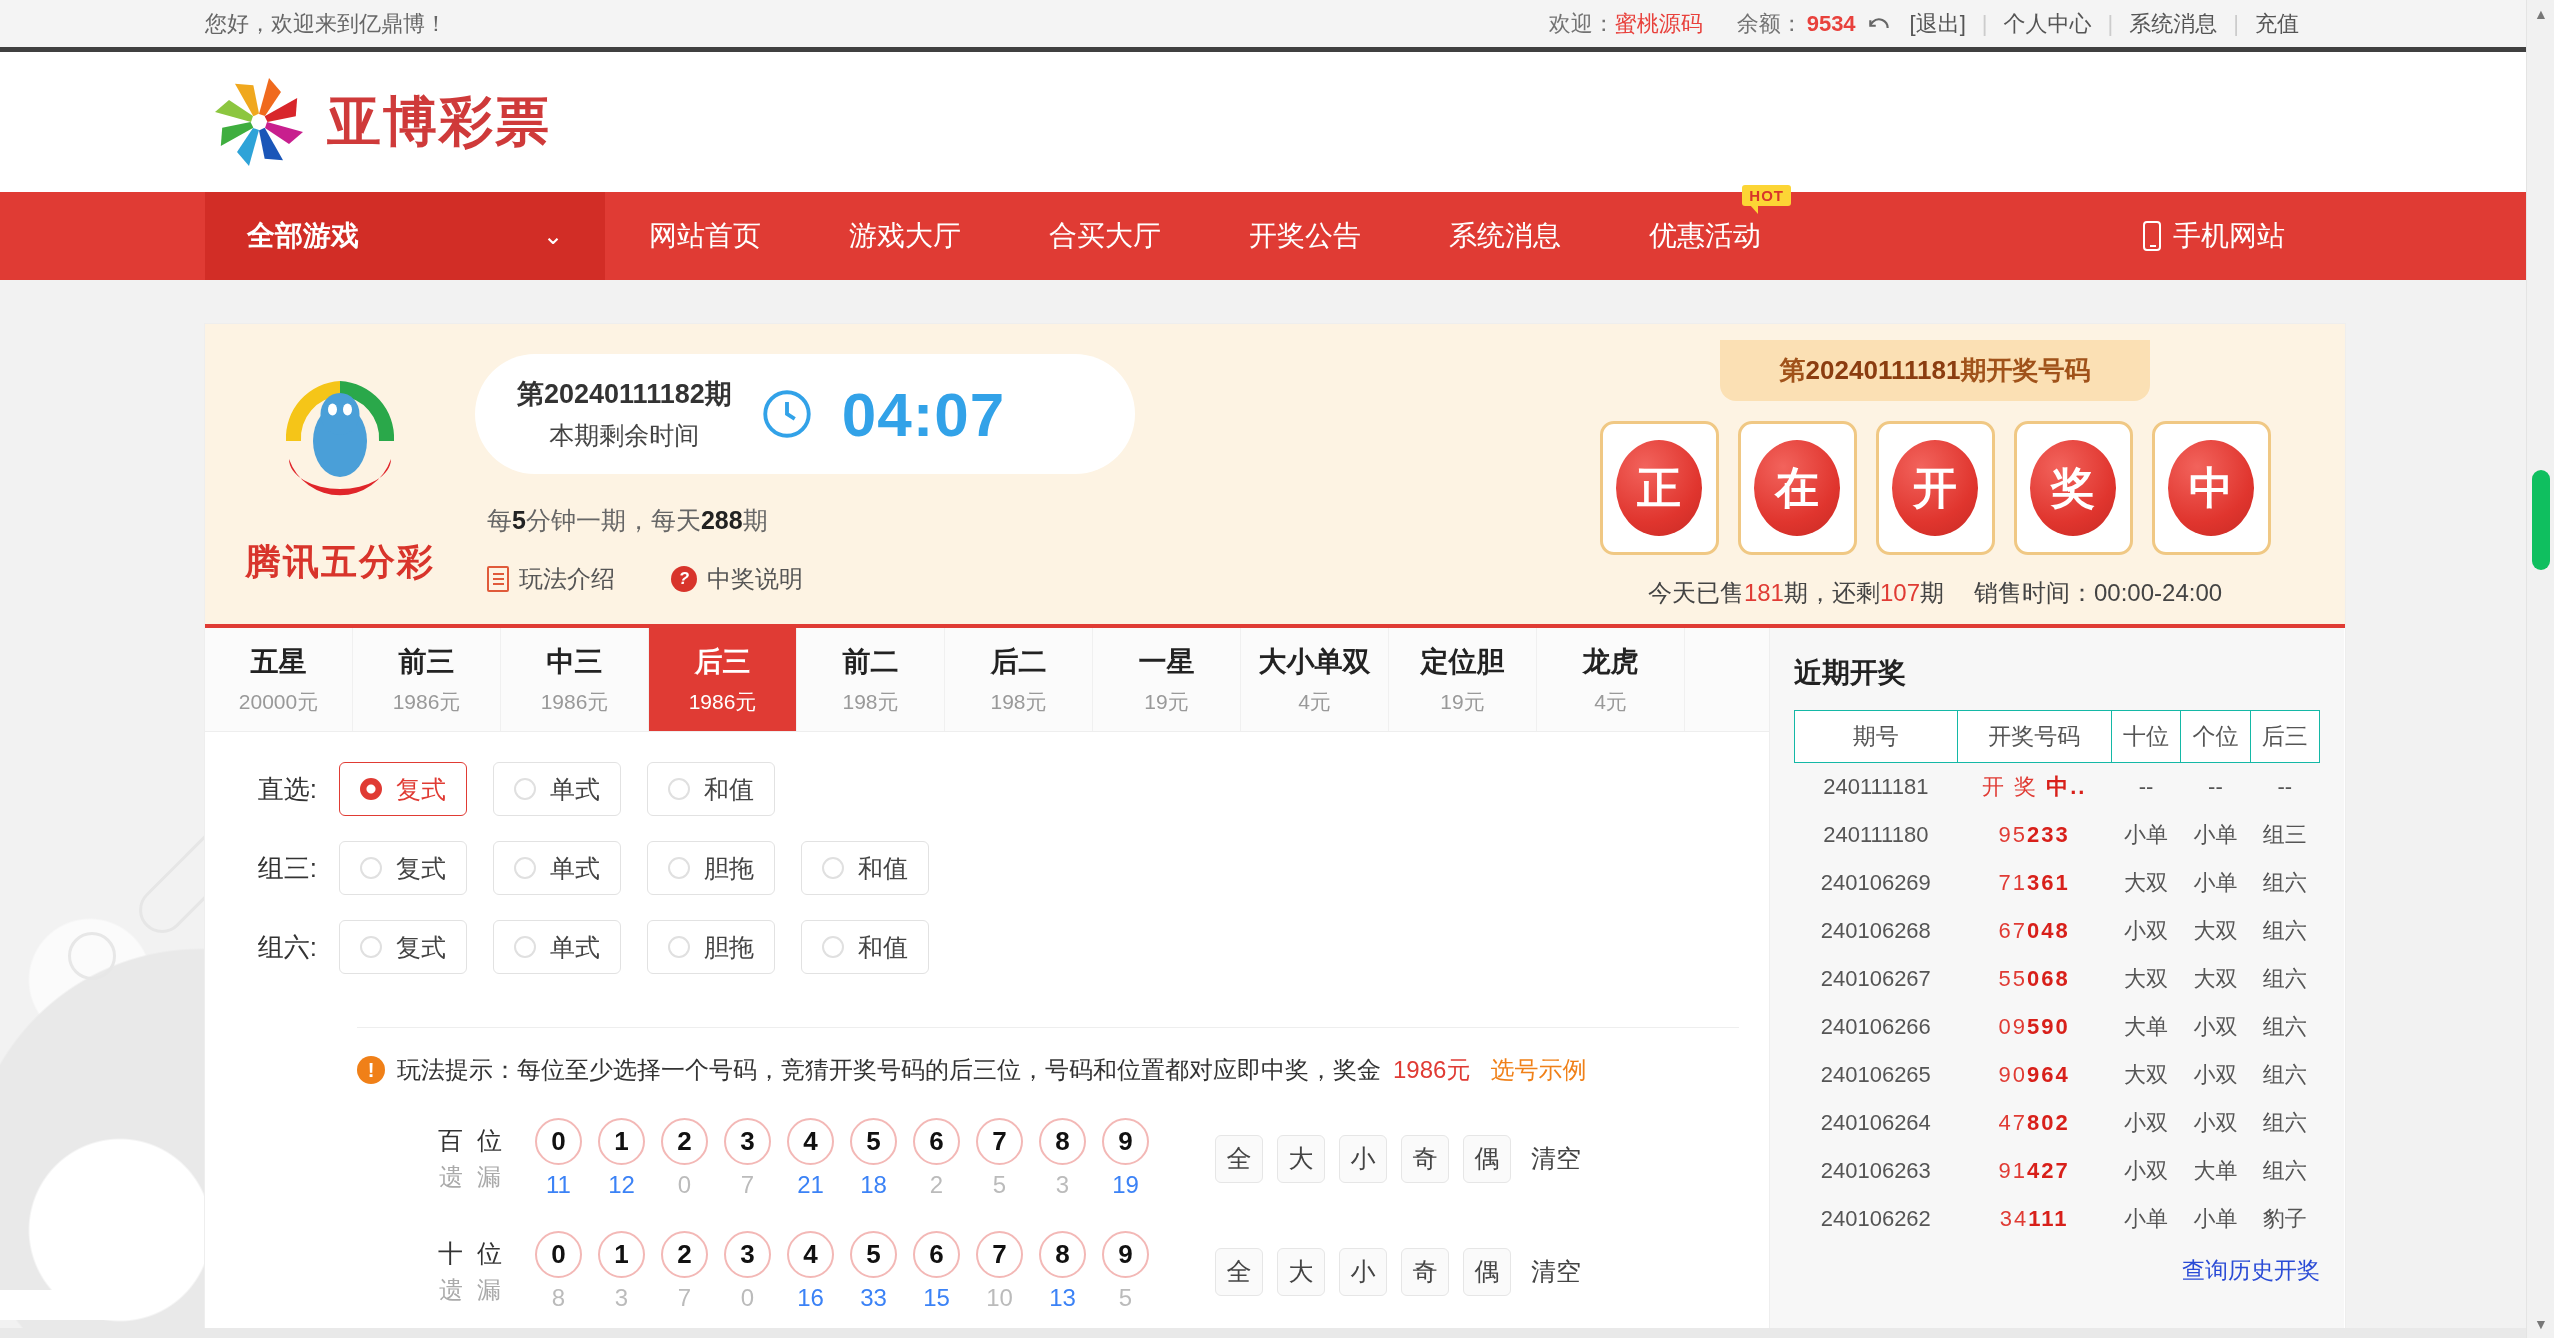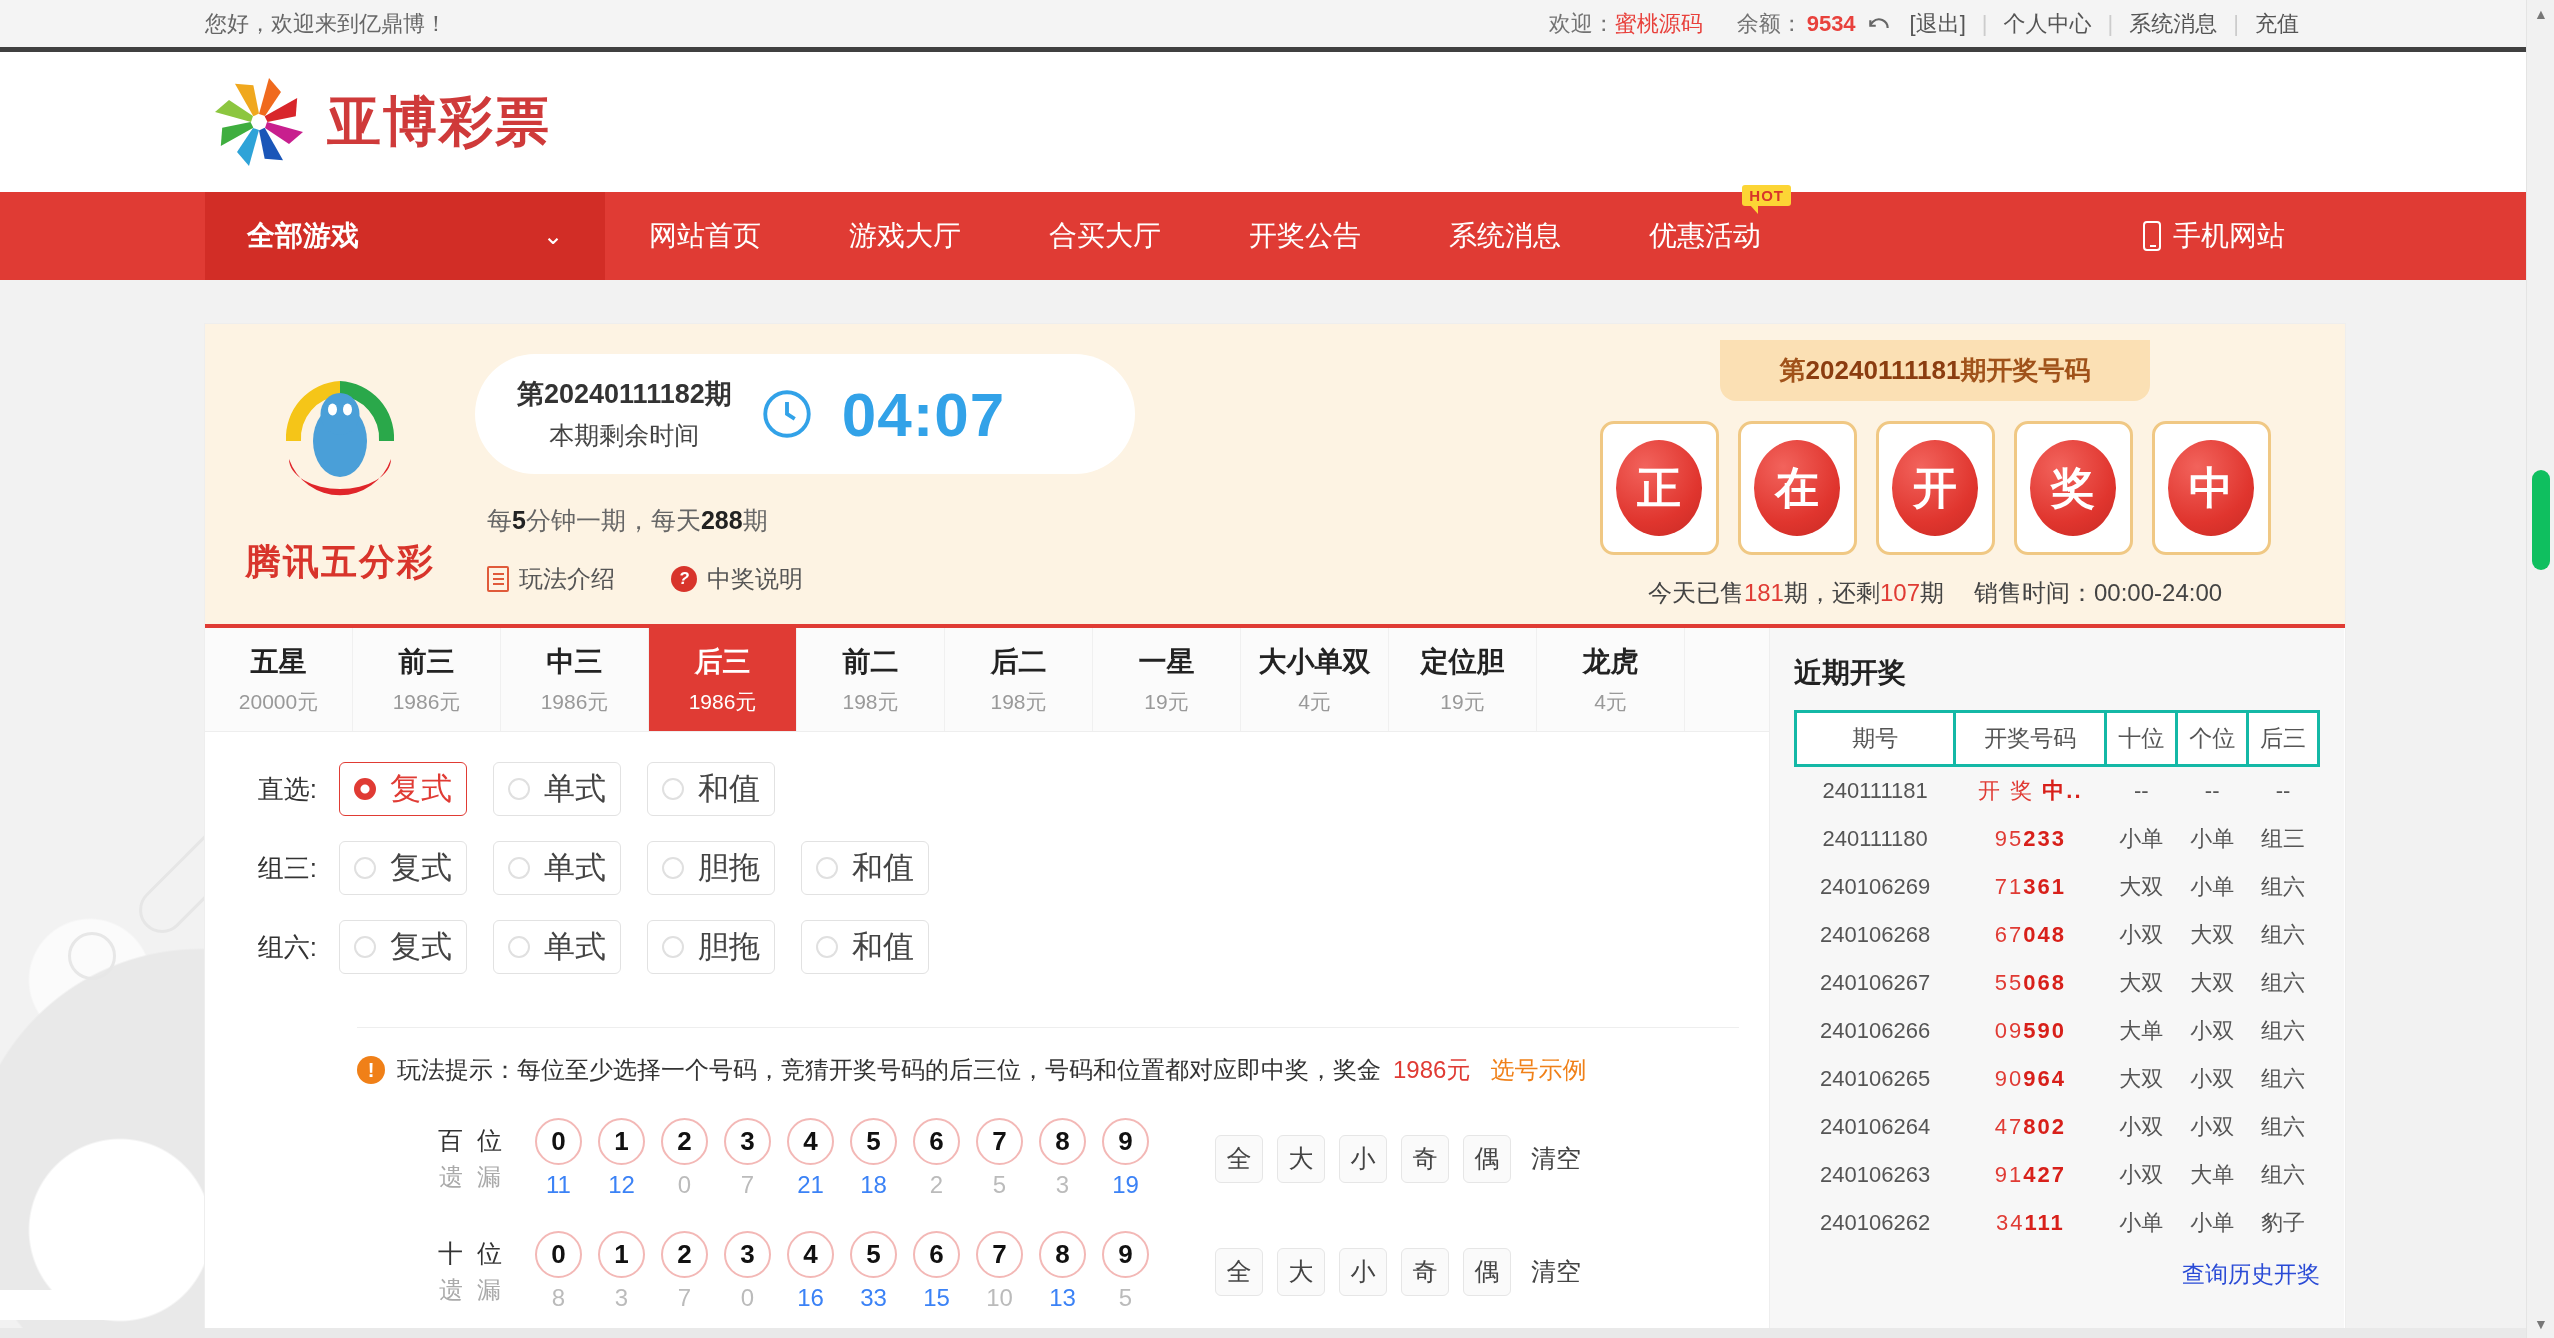--- a/index.html
+++ b/index.html
@@ -168,21 +168,21 @@
   
   .rrows{padding:30px 0 18px 0;}
   .rrow{display:flex; align-items:center; margin-bottom:25px;}
   .rlabel{width:112px; text-align:right; font-size:26px; color:#333; margin-right:22px;}
   .ropt{
     width:128px;height:54px;border:1px solid #e2e2e2;border-radius:6px;
     display:flex;align-items:center;justify-content:center;gap:14px;
     margin-right:26px; cursor:pointer; background:#fff;
   }
   .ropt .dot{width:22px;height:22px;border-radius:50%;border:2px solid #e0e0e0;}
-  .ropt .tx{font-size:31px;color:#444;}
+  .ropt .tx{font-size:25px;color:#444;}
   .ropt.sel{border-color:#e03b34;}
   .ropt.sel .dot{border-color:#e03b34;background:radial-gradient(circle,#fff 0 4px,#e03b34 5px 11px);}
   .ropt.sel .tx{color:#e03b34;}
   .divider{height:1px;background:#eee;margin:10px 30px 0 152px;}
   
   .tip{display:flex; align-items:center; gap:12px; margin:26px 0 0 152px; font-size:24px; color:#333;}
   .tip .warn{width:28px;height:28px;border-radius:50%;background:#f08018;color:#fff;font-size:20px;font-weight:bold;display:flex;align-items:center;justify-content:center;}
   .tip .amt{color:#e03b34;}
   .tip .ex{color:#f08018; margin-left:8px; cursor:pointer;}
   
@@ -203,21 +203,21 @@
   .qbtn{
     width:48px;height:48px;border:1px solid #e6e6e6;border-radius:6px;background:#fafafa;
     display:flex;align-items:center;justify-content:center;font-size:25px;color:#444;cursor:pointer;
   }
   .qclear{font-size:25px;color:#444;cursor:pointer;margin-left:6px;}
   
   .rc-pad{padding:26px 24px 0 24px;}
   .rc-title{font-size:28px;font-weight:bold;color:#222;margin-bottom:18px;}
   table.draws{width:100%; border-collapse:collapse; font-size:22px;}
   table.draws th{
-    border:3px solid #14b8a6; background:#fff; color:#555;
+    border:1px solid #14b8a6; background:#fff; color:#555;
     font-weight:normal; padding:10px 0; font-size:23px;
   }
   table.draws td{padding:9px 0; text-align:center; color:#555;}
   table.draws td.num{color:#e03b34; letter-spacing:2px;}
   table.draws td.num b{color:#d8201a; font-weight:bold;}
   td.zu3{color:#f08018;}
   td.bao{color:#1aa81a;}
   .hist-link{text-align:right; margin-top:12px; font-size:23px; color:#2a4bd6; cursor:pointer;}
   .stat-head{display:flex; align-items:flex-end; justify-content:space-between; margin-top:42px; border-bottom:1px solid #e0e0e0; padding-bottom:6px;}
   .stat-tabs{display:flex;}

